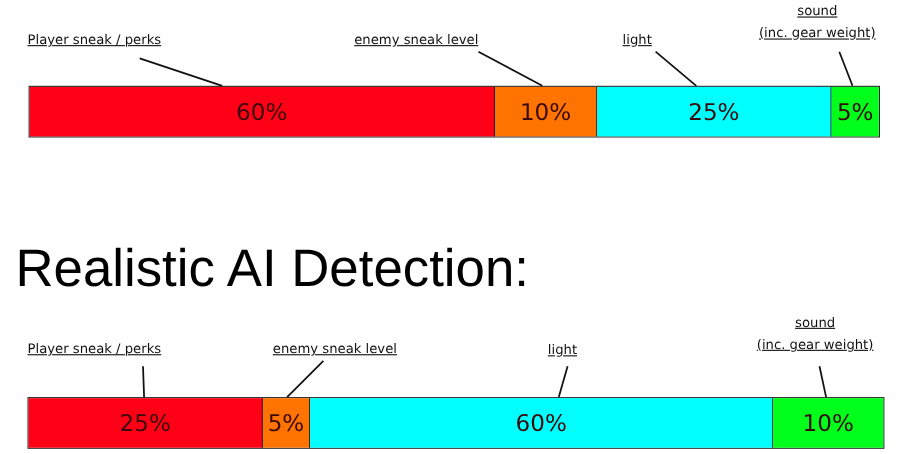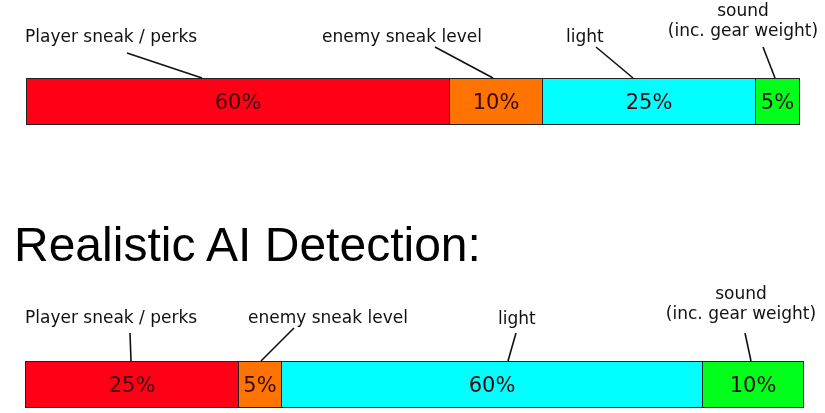--- a/index.html
+++ b/index.html
@@ -1,18 +1,18 @@
 <!DOCTYPE html>
 <html><head>
 <meta charset="utf-8">
 <style>
   html, body { margin: 0; padding: 0; background: #ffffff; }
   body { width: 825px; height: 413px; position: relative; overflow: hidden;
          font-family: "DejaVu Sans", "Liberation Sans", sans-serif; color: #111; }
-  .label { position: absolute; font-size: 17px; white-space: nowrap; line-height: 20px; text-align: center; }
+  .label { position: absolute; font-size: 12px; white-space: nowrap; line-height: 20px; text-align: center; text-decoration: underline; }
   .bar { position: absolute; height: 47px; border: 1.5px solid #222; box-sizing: border-box; display: flex; }
   .seg { height: 100%; display: flex; align-items: center; justify-content: center;
          font-size: 21px; color: #3a0a0a; box-sizing: border-box; border-right: 1.5px solid #222; }
   .seg:last-child { border-right: none; }
   .title { position: absolute; left: 14px; top: 220px; font-size: 48px; line-height: 50px;
            font-family: "Liberation Sans", sans-serif; color: #000; }
   svg.lines { position: absolute; left: 0; top: 0; }
 </style>
 </head>
 <body>

